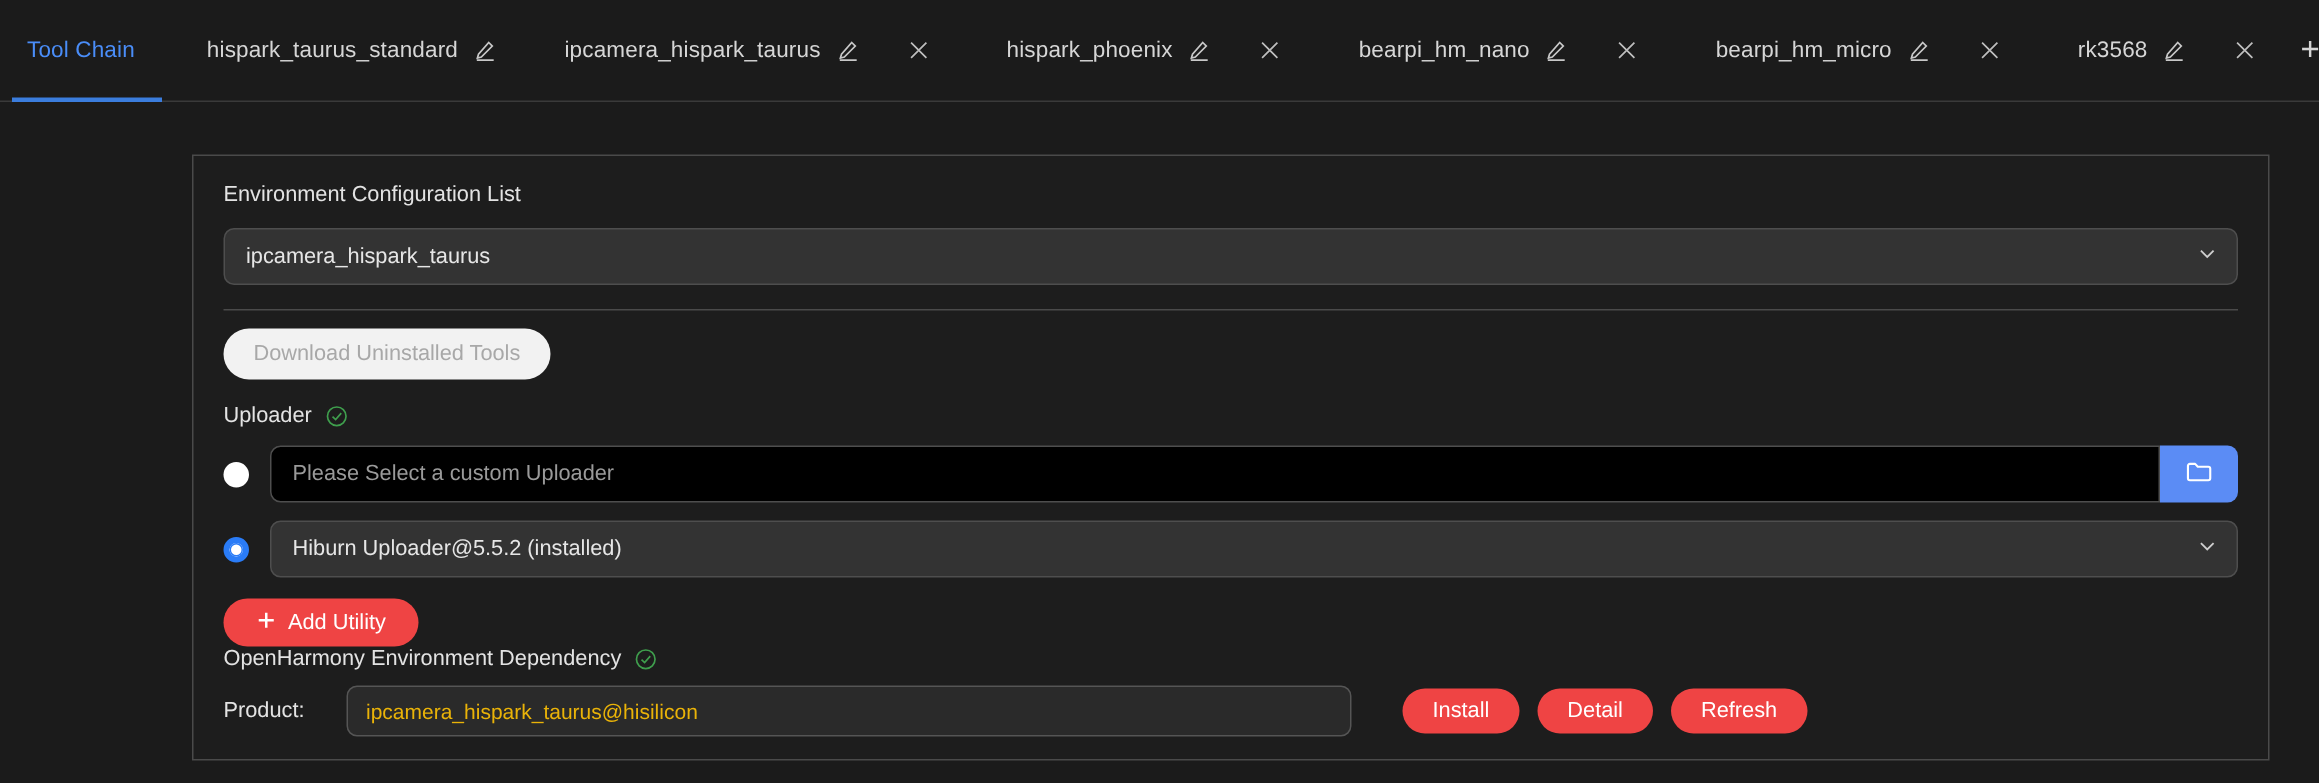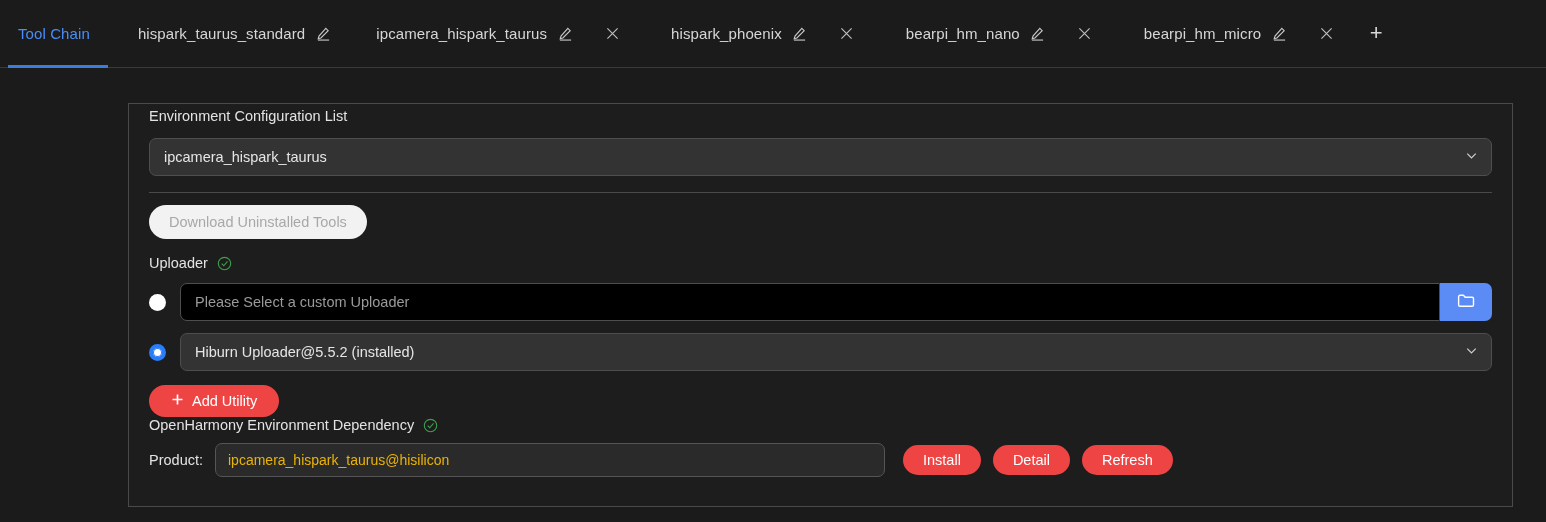--- a/index.html
+++ b/index.html
@@ -68,21 +68,21 @@
     font-size: 22px;
     font-weight: 300;
     padding-bottom: 2px;
   }
   .panel {
     position: absolute;
     left: 128px; top: 103px;
     width: 1385px; height: 404px;
     border: 1px solid #4a4a4a;
     background: #1d1d1d;
-    padding: 4px 20px 0 20px;
+    padding: 18px 20px 0 20px;
   }
   .section-label {
     font-size: 14.5px;
     color: #e3e3e3;
     display: flex;
     align-items: center;
     gap: 9px;
   }
   .check-ok {
     display: inline-flex;
@@ -177,21 +177,21 @@
   }
   .radio.off { background: #ffffff; }
   .radio.on {
     background: #ffffff;
     border: 4px solid #2a7cf7;
     box-shadow: 0 0 0 1px #2a7cf7 inset;
   }
 
   .row { display: flex; align-items: center; }
   .uploader-row { margin-top: 12px; gap: 14px; }
-  .dep-row { margin-top: 10px; gap: 0; }
+  .dep-row { margin-top: 10px; gap: 16px; }
   .product-label {
     font-size: 14.5px;
     color: #e3e3e3;
     margin-right: 12px;
   }
   .product-input {
     width: 670px;
     height: 34px;
     background: #2a2a2a;
     border: 1px solid #555555;
@@ -277,20 +277,34 @@
           <path d="M2 15h12"></path>
       </svg>
     </span>
     <span class="tab-close">
       <svg width="13" height="13" viewBox="0 0 14 14" stroke="currentColor" stroke-width="1.25">
           <path d="M1.5 1.5 12.5 12.5M12.5 1.5 1.5 12.5"></path>
         </svg>
     </span>
   </div>
 
+  <div class="tab">
+    <span class="tab-label">rk3568</span>
+    <span class="icon-btn">
+      <svg width="15" height="15" viewBox="0 0 16 16" fill="none" stroke="currentColor" stroke-width="1.2">
+        <path d="M10.5 2.5 13 5 5.2 12.8 2.4 13.6 3.2 10.8z"></path>
+          <path d="M2 15h12"></path>
+      </svg>
+    </span>
+    <span class="tab-close">
+      <svg width="13" height="13" viewBox="0 0 14 14" stroke="currentColor" stroke-width="1.25">
+          <path d="M1.5 1.5 12.5 12.5M12.5 1.5 1.5 12.5"></path>
+        </svg>
+    </span>
+  </div>
 
   <div class="tab-add">
     <span>+</span>
   </div>
 </div>
 
 <div class="panel">
 
   <div class="section-label">
     <span>Environment Configuration List</span>

